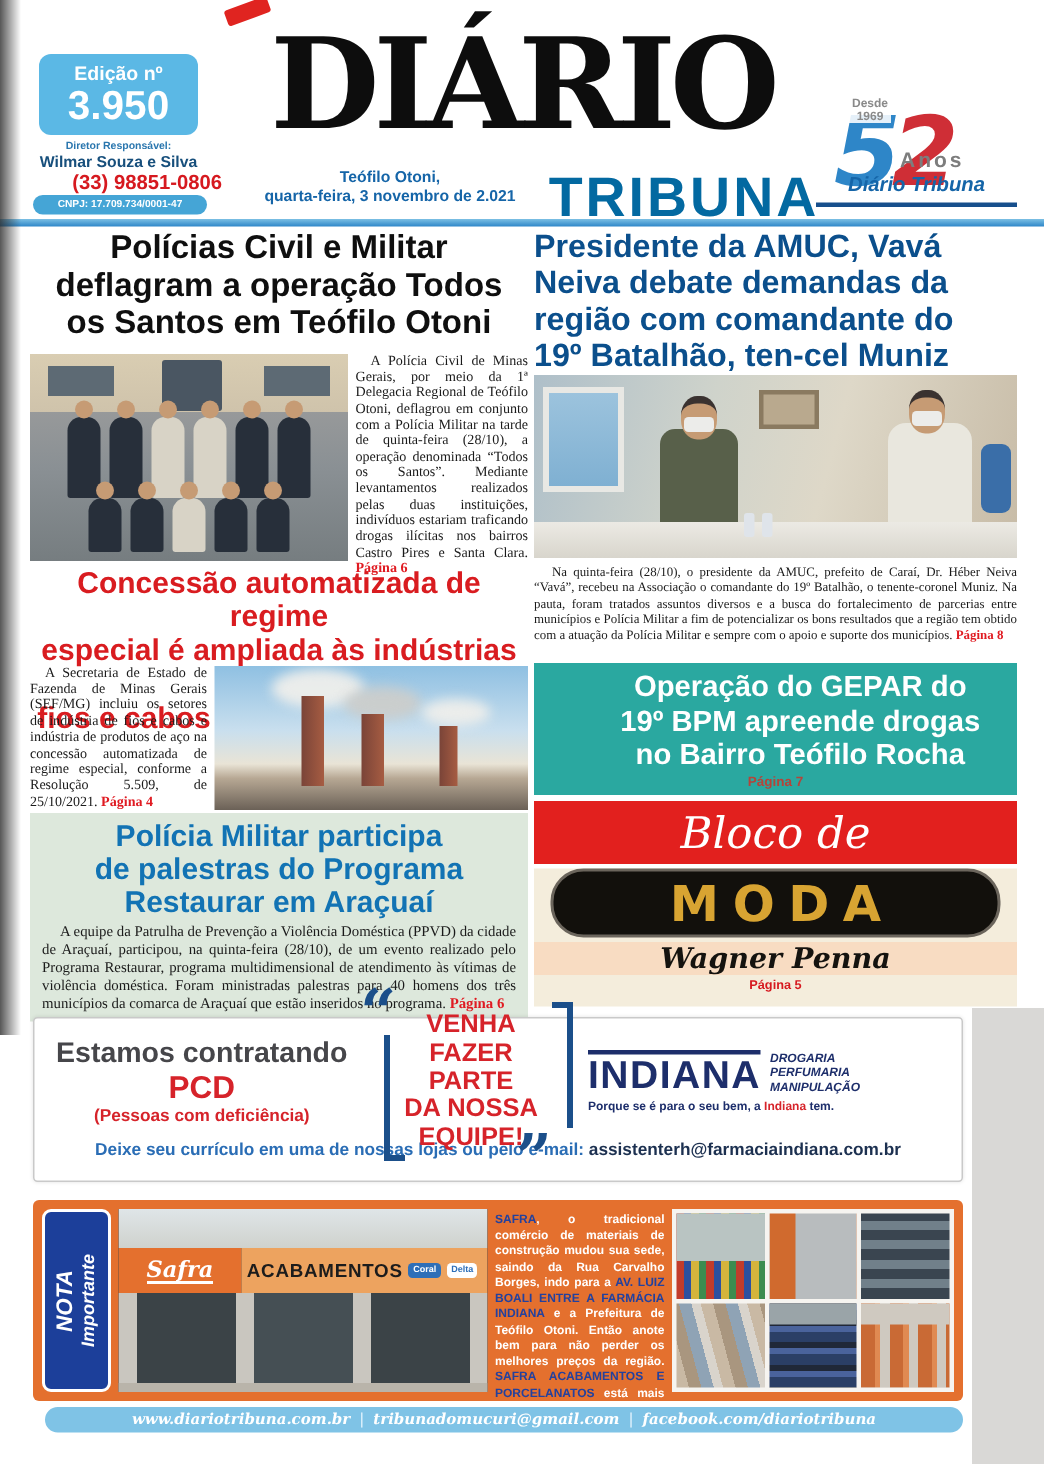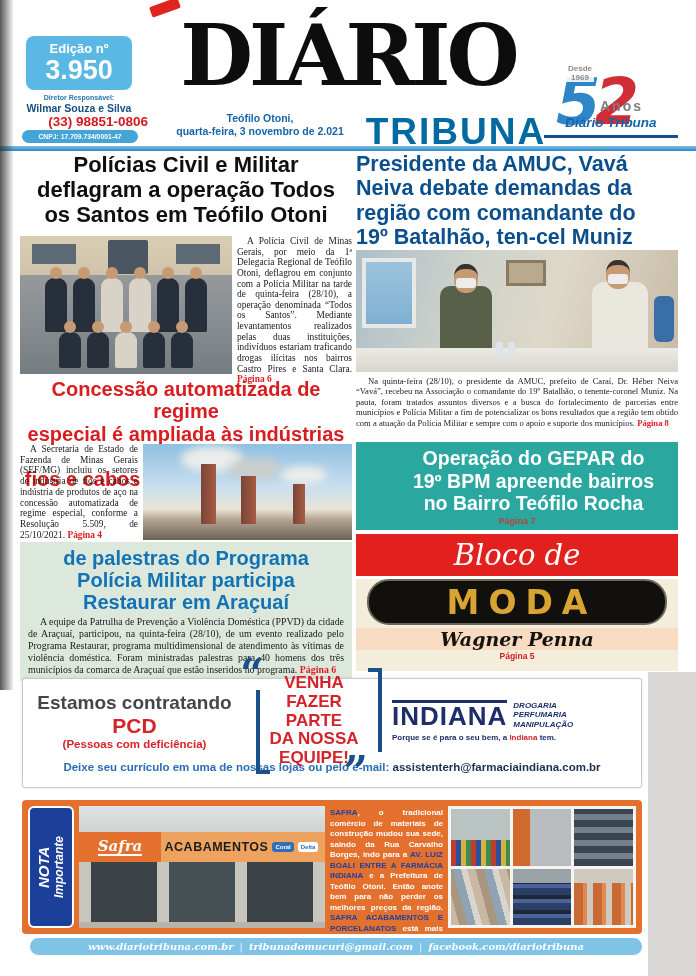--- a/index.html
+++ b/index.html
@@ -281,22 +281,22 @@
       <span class="plume p2"></span>
       <span class="plume p3"></span>
       <span class="chimney c1"></span>
       <span class="chimney c2"></span>
       <span class="chimney c3"></span>
     </div>
   </div>
 
   <div class="restaurar-box">
     <div class="headline restaurar-headline">
+      <div>Polícia Militar participa</div>
       <div>de palestras do Programa</div>
-      <div>Polícia Militar participa</div>
       <div>Restaurar em Araçuaí</div>
     </div>
     <p class="body-text restaurar-body"><span>A equipe da Patrulha de Prevenção a Violência Doméstica (PPVD) da cidade de Araçuaí, participou, na quinta-feira (28/10), de um evento realizado pelo Programa Restaurar, programa multidimensional de atendimento às vítimas de violência doméstica. Foram ministradas palestras para 40 homens dos três municípios da comarca de Araçuaí que estão inseridos no programa.</span> <span class="pageref">Página 6</span></p>
   </div>
 
   <div class="amuc-headline">
     <div>Presidente da AMUC, Vavá</div>
     <div>Neiva debate demandas da</div>
     <div>região com comandante do</div>
     <div>19º Batalhão, ten-cel Muniz</div>
@@ -311,21 +311,21 @@
     <span class="am-desk"></span>
     <span class="am-bottle b1"></span>
     <span class="am-bottle b2"></span>
   </div>
 
   <p class="body-text amuc-body"><span>Na quinta-feira (28/10), o presidente da AMUC, prefeito de Caraí, Dr. Héber Neiva “Vavá”, recebeu na Associação o comandante do 19º Batalhão, o tenente-coronel Muniz. Na pauta, foram tratados assuntos diversos e a busca do fortalecimento de parcerias entre municípios e Polícia Militar a fim de potencializar os bons resultados que a região tem obtido com a atuação da Polícia Militar e sempre com o apoio e suporte dos municípios.</span> <span class="pageref">Página 8</span></p>
 
   <div class="gepar-box">
     <div class="gepar-headline">
       <div>Operação do GEPAR do</div>
-      <div>19º BPM apreende bairros</div>
+      <div>19º BPM apreende drogas</div>
       <div>no Bairro Teófilo Rocha</div>
     </div>
     <div class="gepar-pageref">Página 7</div>
   </div>
 
   <div class="moda-ad">
     <div class="moda-band">
       <span class="moda-script">Bloco de</span>
     </div>
     <div class="moda-cream">

